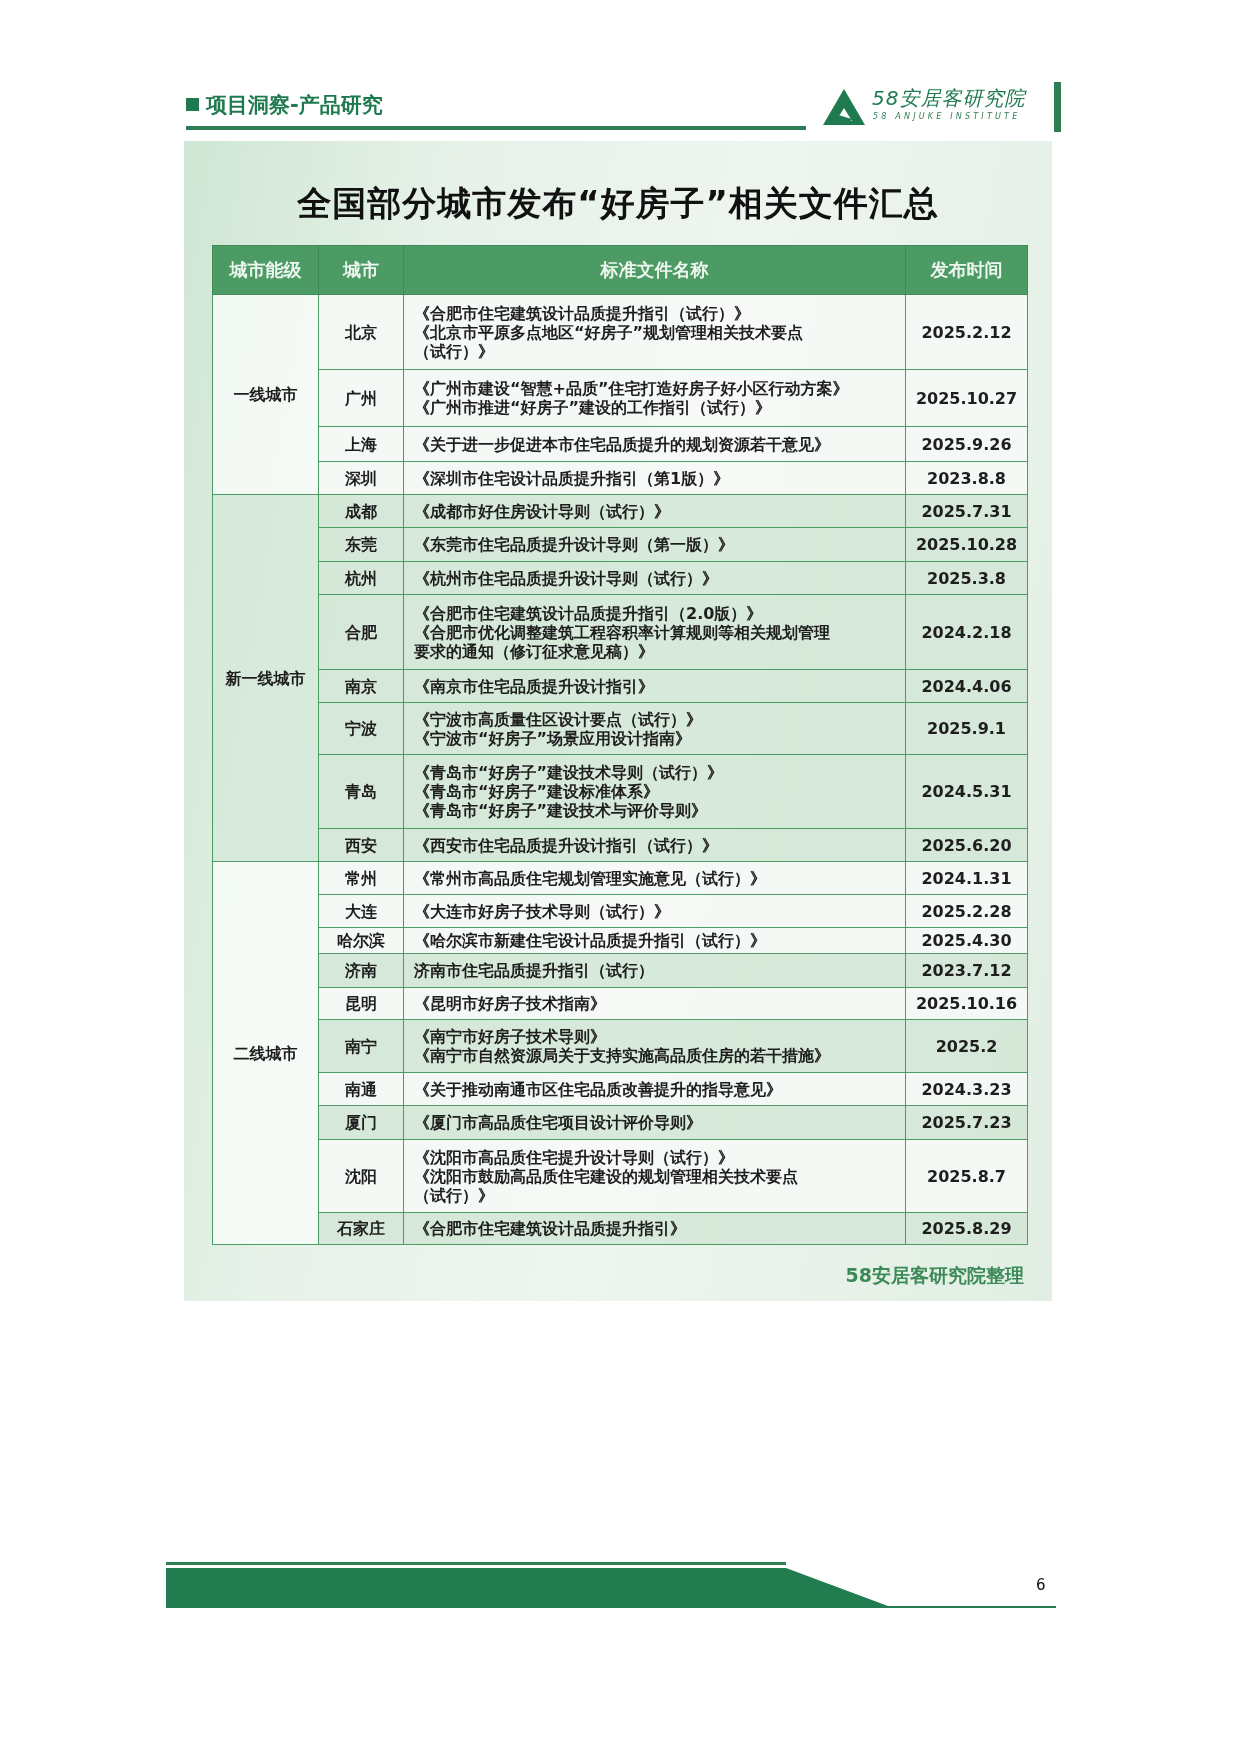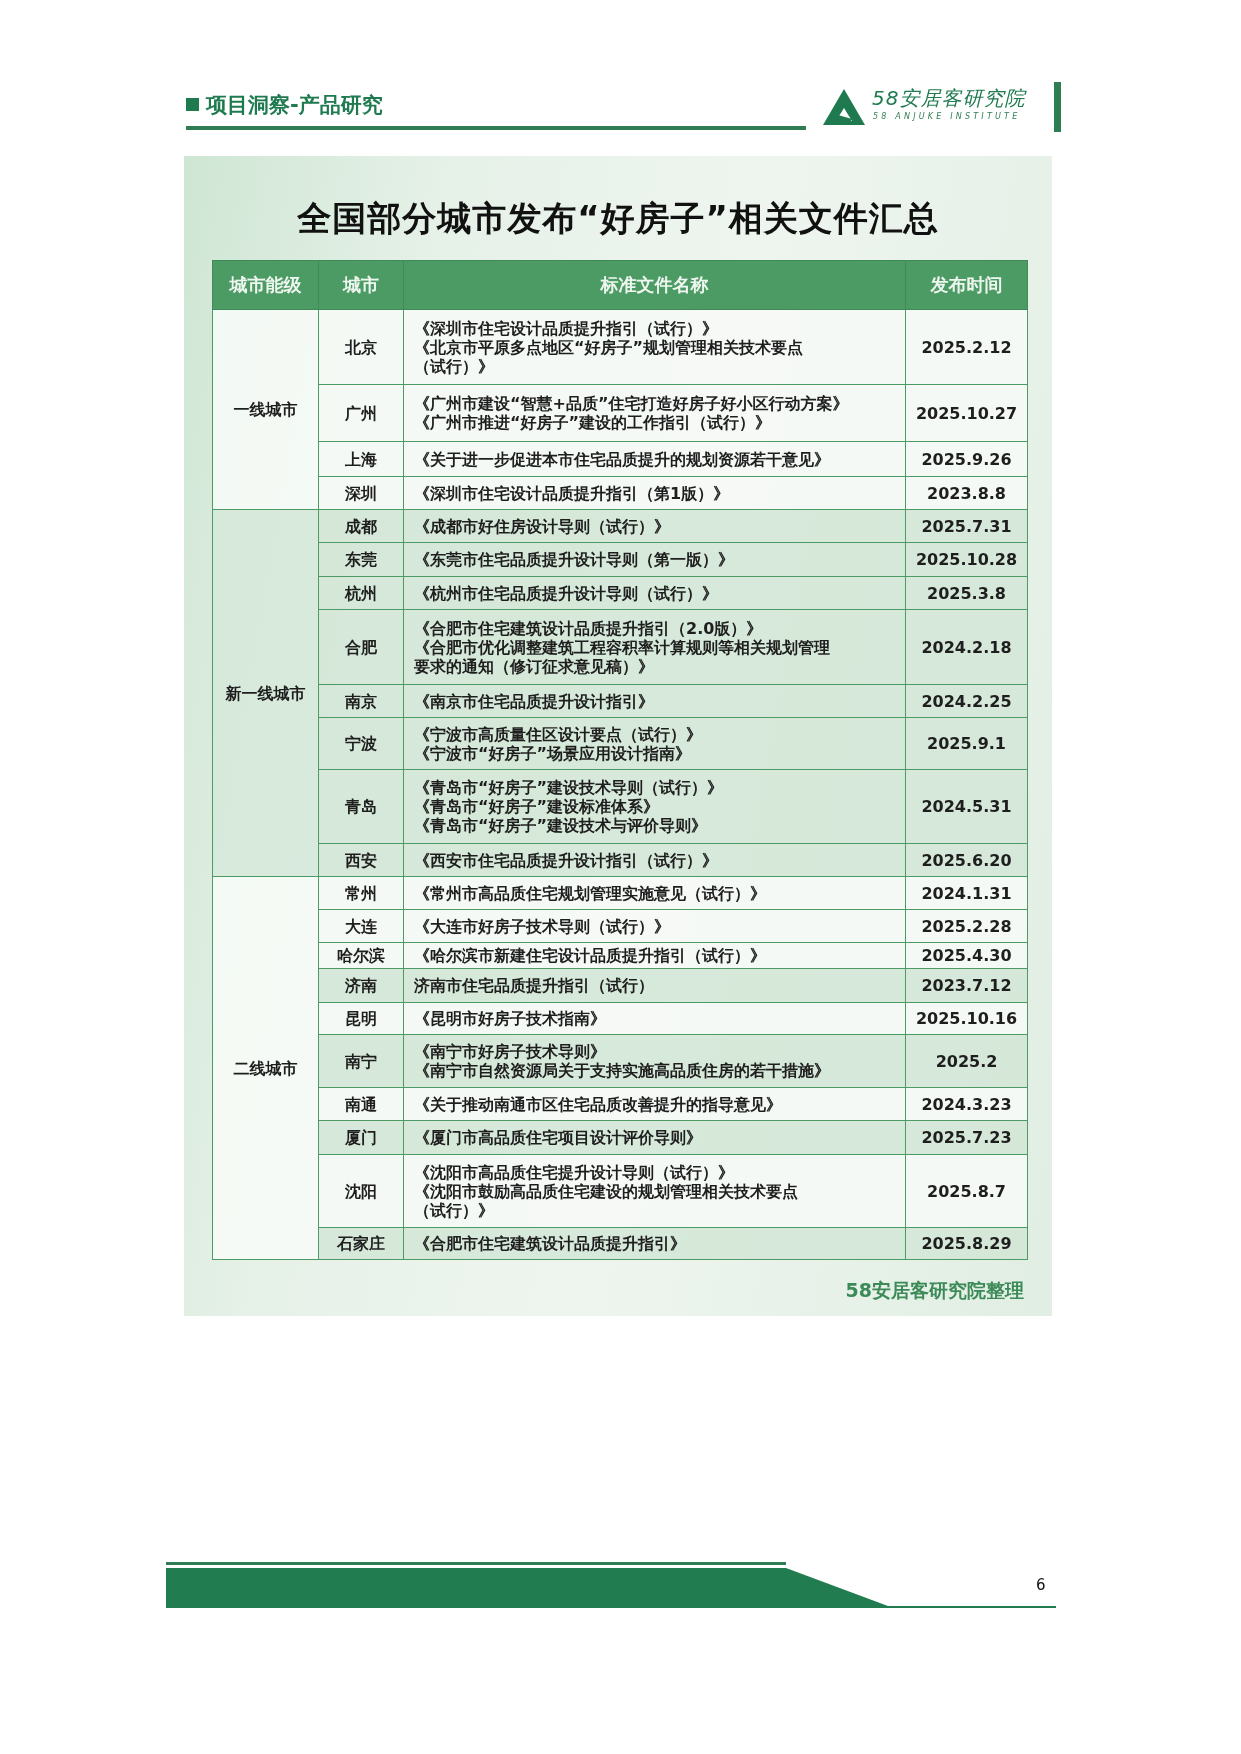--- a/index.html
+++ b/index.html
@@ -7,21 +7,21 @@
          font-family:"DejaVu Sans","Liberation Sans",sans-serif; color:#1a1a1a; }
   .hdr-square { position:absolute; left:186px; top:98px; width:13px; height:13px; background:#1f7a4f; }
   .hdr-title { position:absolute; left:206px; top:92px; font-size:21px; font-weight:bold; color:#1f7a4f; letter-spacing:0px; line-height:26px; }
   .hdr-line { position:absolute; left:186px; top:126px; width:620px; height:4px; background:#2f7d52; }
   .logo { position:absolute; left:822px; top:86px; width:220px; height:46px;font-style:italic; }
   .logo-mark { position:absolute; left:0; top:2px; width:44px; height:38px; }
   .logo-cn { position:absolute; left:50px; top:0px; font-size:20px; color:#1f7a4f; line-height:24px; letter-spacing:1px; }
   .logo-en { position:absolute; left:51px; top:26px; font-size:8px; color:#2f7d52; letter-spacing:3.2px; line-height:10px; }
   .hdr-vbar { position:absolute; left:1054px; top:82px; width:7px; height:50px; background:#2f7d52; }
 
-  .panel { position:absolute; left:184px; top:156px; width:868px; height:1160px;
+  .panel { position:absolute; left:184px; top:141px; width:868px; height:1160px;
            background:linear-gradient(100deg,#cfe6d4 0%,#e6f1e8 25%,#eef5ef 55%,#e1eee3 100%); }
   .panel-title { position:absolute; left:0; width:100%; top:40px; text-align:center; font-size:34px; font-weight:bold; color:#111; letter-spacing:1px; }
   .caption { position:absolute; right:28px; bottom:12px; font-size:19px; font-weight:bold; color:#3c8a58; }
 
   table.doc { position:absolute; left:28px; top:104px; width:815px; border-collapse:collapse; table-layout:fixed; }
   table.doc th { background:#4c9a64; color:#eef7ef; font-size:18px; font-weight:bold; height:46px; border:1.5px solid #3f8a57; }
   table.doc td { border:1.5px solid #4c9a64; font-size:16px; font-weight:bold; color:#1e1e1e; padding:0; line-height:19px; }
   td.tier { text-align:center; background:rgba(248,251,248,0.85); }
   td.tier.mid { background:rgba(214,233,218,0.85); }
   td.city { text-align:center; }
@@ -69,21 +69,21 @@
         <th>城市</th>
         <th>标准文件名称</th>
         <th>发布时间</th>
       </tr>
     </thead>
     <tbody id="tbody">
         <tr class="light" style="height: 75px;">
           <td class="tier" rowspan="4">一线城市</td>
           <td class="city">北京</td>
           <td class="docs">
-            <span class="doc-line">《深圳市住宅设计品质提升指引（试行）》</span>
+            <span class="doc-line">《合肥市住宅建筑设计品质提升指引（试行）》</span>
             <span class="doc-line">《北京市平原多点地区“好房子”规划管理相关技术要点</span>
             <span class="doc-line">（试行）》</span>
           </td>
           <td class="date">2025.2.12</td>
         </tr>
         <tr class="light" style="height: 57px;">
           <td class="city">广州</td>
           <td class="docs">
             <span class="doc-line">《广州市建设“智慧+品质”住宅打造好房子好小区行动方案》</span>
             <span class="doc-line">《广州市推进“好房子”建设的工作指引（试行）》</span>
@@ -133,21 +133,21 @@
             <span class="doc-line">《合肥市优化调整建筑工程容积率计算规则等相关规划管理</span>
             <span class="doc-line">要求的通知（修订征求意见稿）》</span>
           </td>
           <td class="date">2024.2.18</td>
         </tr>
         <tr class="shade" style="height: 33px;">
           <td class="city">南京</td>
           <td class="docs">
             <span class="doc-line">《南京市住宅品质提升设计指引》</span>
           </td>
-          <td class="date">2024.2.25</td>
+          <td class="date">2024.4.06</td>
         </tr>
         <tr class="shade" style="height: 52px;">
           <td class="city">宁波</td>
           <td class="docs">
             <span class="doc-line">《宁波市高质量住区设计要点（试行）》</span>
             <span class="doc-line">《宁波市“好房子”场景应用设计指南》</span>
           </td>
           <td class="date">2025.9.1</td>
         </tr>
         <tr class="shade" style="height: 74px;">

